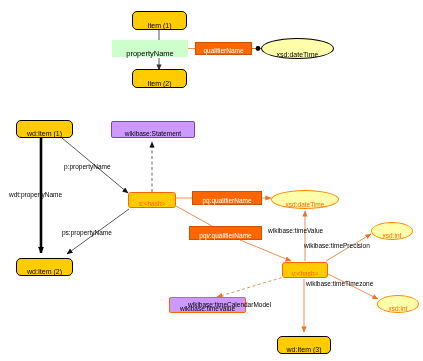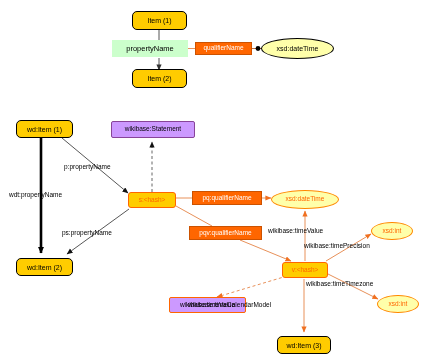--- a/index.html
+++ b/index.html
@@ -24,21 +24,21 @@
     left: 0;
     top: 0;
     width: 423px;
     height: 361px;
     pointer-events: none;
   }
   .node {
     position: absolute;
     box-sizing: border-box;
     display: flex;
-    align-items: center;
+    align-items: flex-end;
     justify-content: center;
     white-space: nowrap;
     text-align: center;
     line-height: 1;
   }
   
   .item-box {
     background: #FFCC00;
     border: 1px solid #000000;
     border-radius: 5px;

